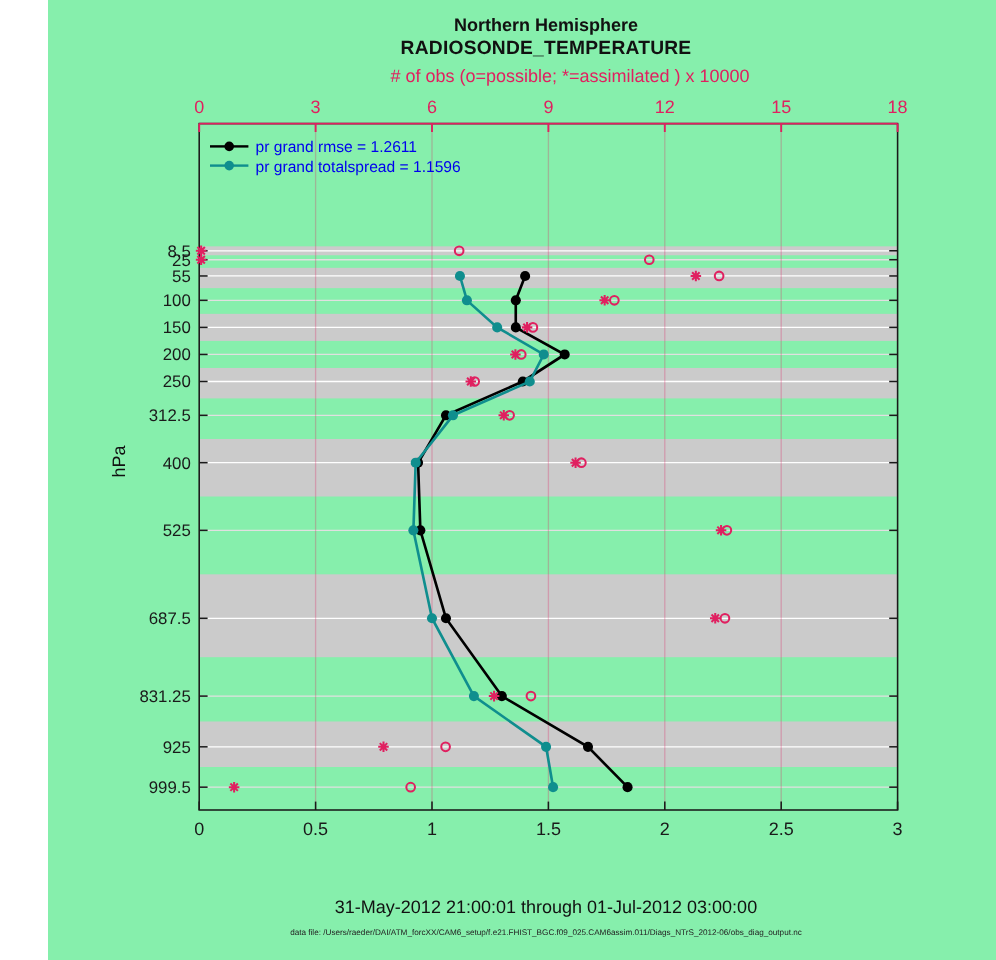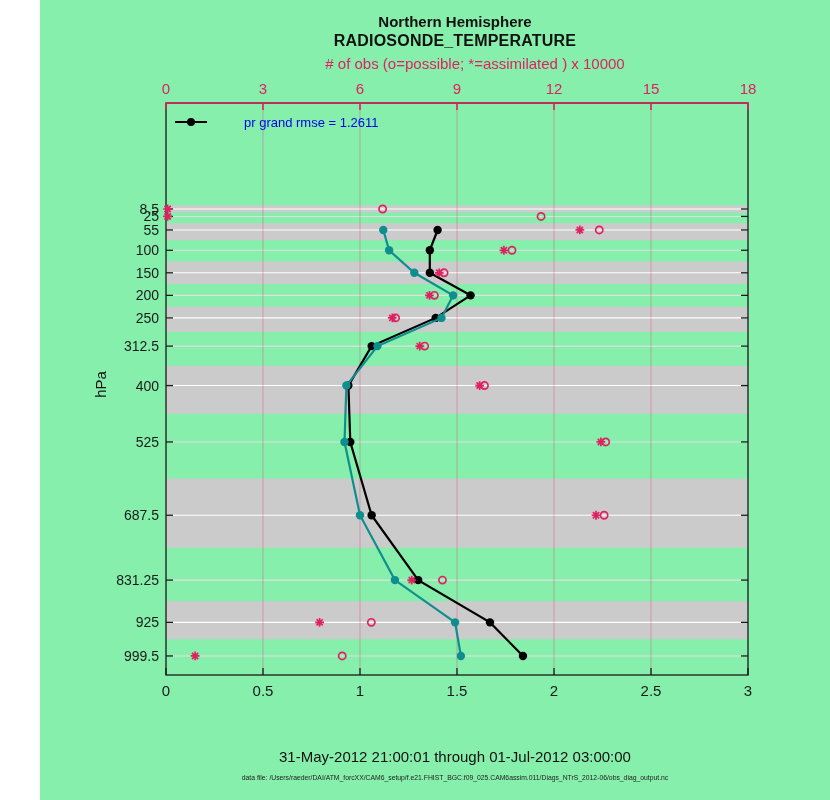--- a/index.html
+++ b/index.html
@@ -4,21 +4,21 @@
 <style>
   html,body{margin:0;padding:0;background:#ffffff;}
   #canvas{position:relative;width:830px;height:800px;background:#86efac;overflow:hidden;
           font-family:"Liberation Sans",sans-serif;margin-left:40px;}
   .abs{position:absolute;}
   .ctr{left:0;width:830px;text-align:center;}
   #title-line1{top:13px;font-size:15px;font-weight:bold;color:#111;}
   #title-line2{top:32px;font-size:16px;font-weight:bold;color:#111;letter-spacing:0.2px;}
   #top-axis-label{top:55px;font-size:15px;color:#e02060;padding-left:20px;}
   #legend{left:135px;top:114px;}
-  .legend-row{display:flex;align-items:center;height:16px;gap:31px;}
+  .legend-row{display:flex;align-items:center;height:16px;}
   .legend-sample{position:relative;width:32px;height:2.4px;margin-right:6px;}
   .legend-sample .dot{position:absolute;left:50%;top:50%;width:8px;height:8px;border-radius:50%;
                       transform:translate(-50%,-50%);}
   .legend-label{font-size:13px;color:#0000ee;white-space:nowrap;}
   #y-axis-label{left:40px;top:376px;width:40px;font-size:15px;color:#111;
                 transform:rotate(-90deg);text-align:center;}
   #x-axis-label{top:694px;font-size:15px;color:#111;}
   #date-range{top:748px;font-size:15px;color:#111;}
   #datafile-footer{top:774px;font-size:6.8px;color:#222;}
   svg text{font-family:"Liberation Sans",sans-serif;}
@@ -187,19 +187,25 @@
       <circle cx="302.2166666666667" cy="655.9664090837407" r="3.6" fill="none" stroke="#e02060" stroke-width="1.7"></circle>
     </svg>
 
   <div id="legend" class="abs">
     <div class="legend-row">
       <span class="legend-sample" style="background:#000;">
           <span class="dot" style="background:#000;"></span>
         </span>
       <span class="legend-label">pr grand rmse = 1.2611</span>
     </div>
+    <div class="legend-row">
+      <span class="legend-sample" style="background:#0f8e8e;">
+          <span class="dot" style="background:#0f8e8e;"></span>
+        </span>
+      <span class="legend-label">pr grand totalspread = 1.1596</span>
+    </div>
   </div>
 
   <div id="y-axis-label" class="abs">hPa</div>
   <div id="date-range" class="abs ctr">31-May-2012 21:00:01 through 01-Jul-2012 03:00:00</div>
   <div id="datafile-footer" class="abs ctr">data file: /Users/raeder/DAI/ATM_forcXX/CAM6_setup/f.e21.FHIST_BGC.f09_025.CAM6assim.011/Diags_NTrS_2012-06/obs_diag_output.nc</div>
 
 </div>
 
 </body></html>

